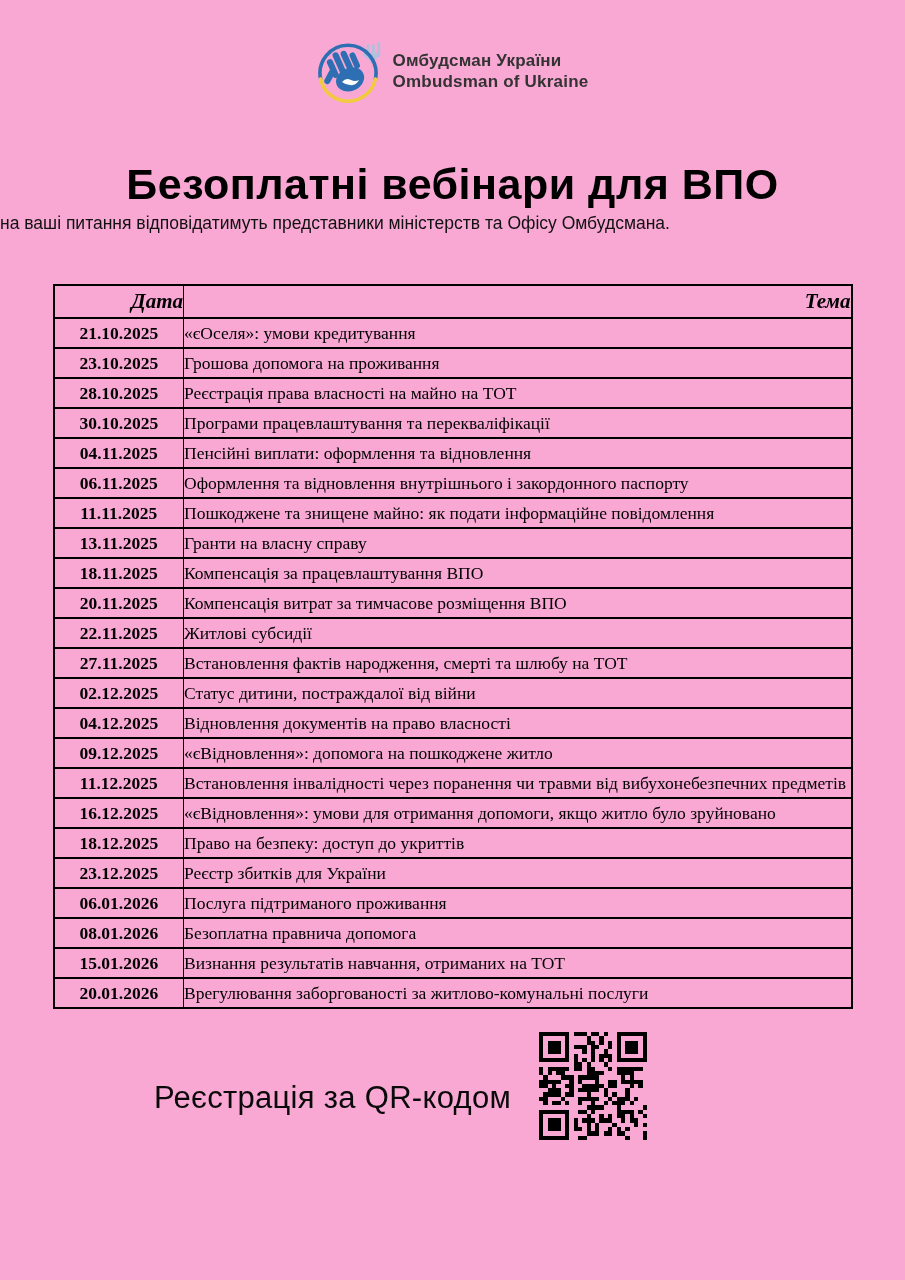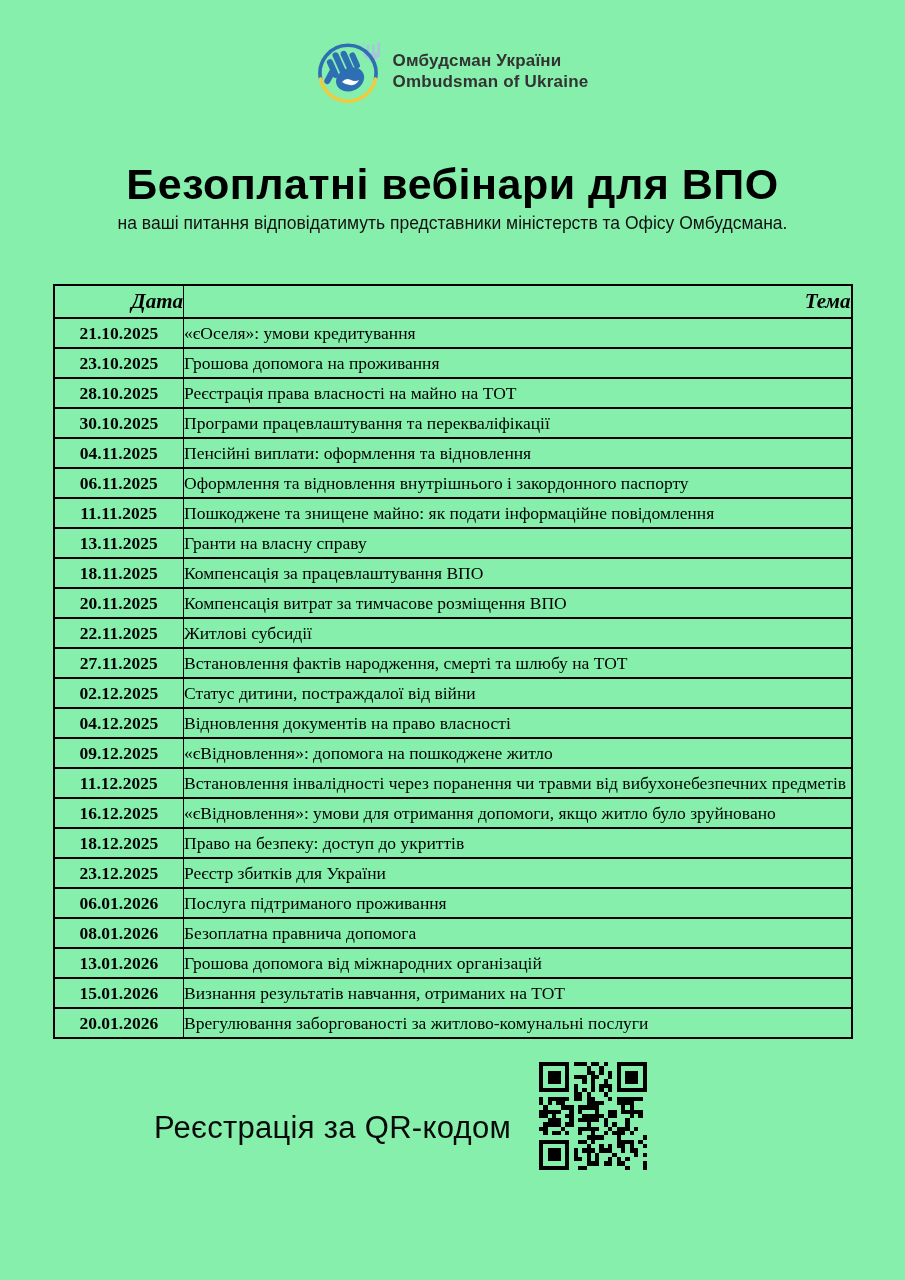--- a/index.html
+++ b/index.html
@@ -1,21 +1,21 @@
 <!DOCTYPE html>
 <html lang="uk"><head>
 <meta charset="utf-8">
 <style>
   html, body { margin: 0; padding: 0; background: #888; }
   .page {
     position: relative;
     width: 905px;
     height: 1280px;
     margin: 0 auto;
-    background: #86efac;
+    background: #f9a8d4;
     font-family: "Liberation Sans", sans-serif;
     color: #000;
     overflow: hidden;
   }
   
   .logo-row {
     display: flex;
     justify-content: center;
     align-items: center;
     gap: 10px;
@@ -33,21 +33,21 @@
   .title {
     margin: 58px 0 0 0;
     text-align: center;
     font-size: 43px;
     font-weight: bold;
     letter-spacing: 0.5px;
     line-height: 1.05;
   }
   .subtitle {
     margin: 6px 0 0 0;
-    text-align: center;
+    text-align: left;
     font-size: 17.5px;
     color: #111;
   }
   
   table.schedule {
     width: 800px;
     margin: 50px auto 0 auto;
     border-collapse: collapse;
     border: 2px solid #000;
     font-family: "Liberation Serif", serif;
@@ -222,24 +222,20 @@
           <td class="date-cell">23.12.2025</td>
           <td class="topic-cell">Реєстр збитків для України</td>
         </tr>
         <tr>
           <td class="date-cell">06.01.2026</td>
           <td class="topic-cell">Послуга підтриманого проживання</td>
         </tr>
         <tr>
           <td class="date-cell">08.01.2026</td>
           <td class="topic-cell">Безоплатна правнича допомога</td>
-        </tr>
-        <tr>
-          <td class="date-cell">13.01.2026</td>
-          <td class="topic-cell">Грошова допомога від міжнародних організацій</td>
         </tr>
         <tr>
           <td class="date-cell">15.01.2026</td>
           <td class="topic-cell">Визнання результатів навчання, отриманих на ТОТ</td>
         </tr>
         <tr>
           <td class="date-cell">20.01.2026</td>
           <td class="topic-cell">Врегулювання заборгованості за житлово-комунальні послуги</td>
         </tr>
       </tbody>

